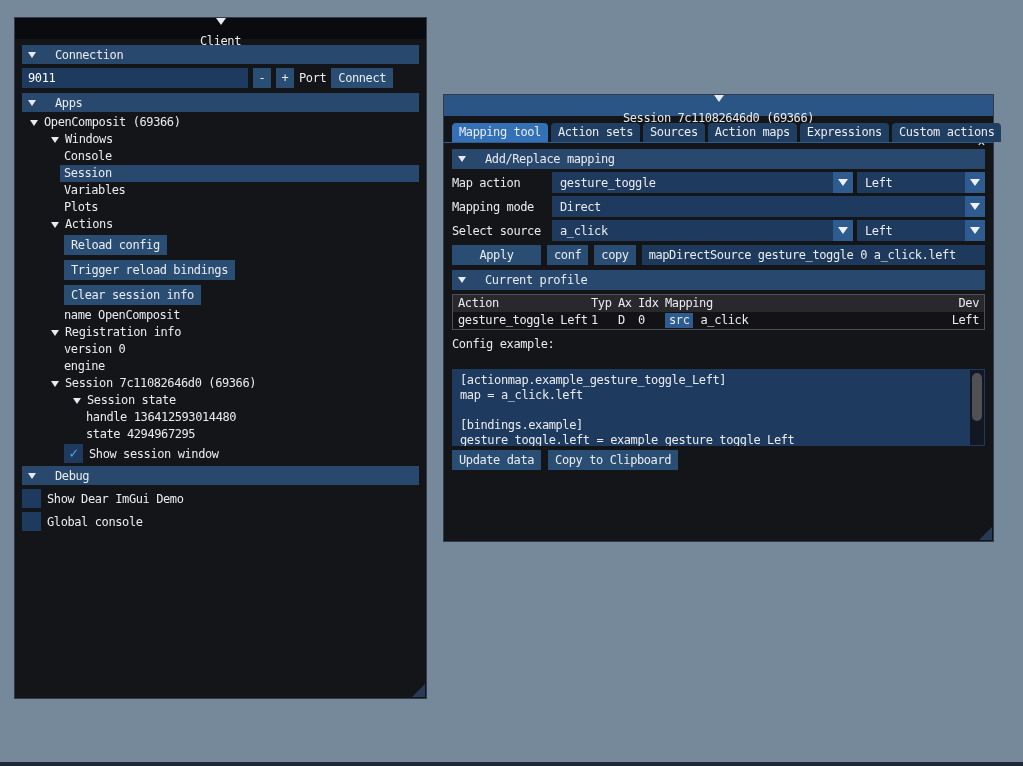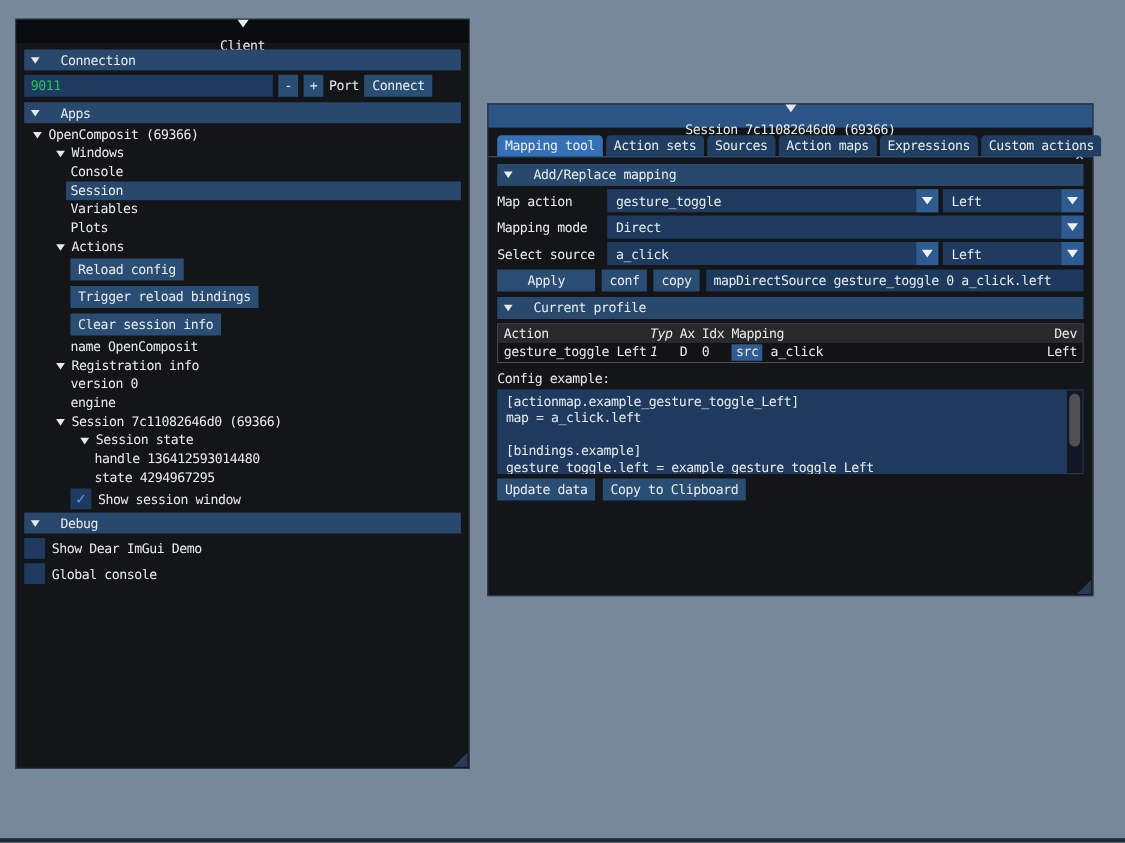--- a/index.html
+++ b/index.html
@@ -15,21 +15,21 @@
   .titlebar { height:21px; display:flex; align-items:center; gap:9px; padding:0 8px;flex-direction:column; }
   .titlebar.inactive { background:#0a0b0e; }
   .titlebar.active { background:#2b5585; }
   .tri-down { width:0; height:0; border-left:5px solid transparent; border-right:5px solid transparent; border-top:7px solid #e6ebf1; }
   .tri-down.sm { border-left-width:4px; border-right-width:4px; border-top-width:6px; }
   .close-x { margin-left:auto; font-size:13px; color:#e6ebf1; cursor:default; }
   .content { padding:0 7px; position:relative; }
   .sec-header { background:#28486d; height:19px; display:flex; align-items:center; gap:19px; padding:0 6px; }
   .btn { display:inline-flex; align-items:center; justify-content:center; background:#2a4d74; height:20px; padding:0 7px; white-space:nowrap; }
   .frame { background:#1e3a5e; }
-  input.frame { border:none; color:#22c55e; font:inherit; letter-spacing:inherit; height:20px; padding:0 6px; outline:none; }
+  input.frame { border:none; color:#ffffff; font:inherit; letter-spacing:inherit; height:20px; padding:0 6px; outline:none; }
   .row { display:flex; align-items:center; }
   
   .tree-row { height:17px; line-height:17px; display:flex; align-items:center; white-space:nowrap; }
   .tree-arrow { width:0; height:0; border-left:4px solid transparent; border-right:4px solid transparent; border-top:6px solid #e6ebf1; margin-right:6px; }
   .sel-row { background:#28486d; }
   .checkbox { width:19px; height:19px; background:#1e3a5e; display:inline-flex; align-items:center; justify-content:center; flex:none; }
   .checkbox .mark { color:#4f9ce8; font-size:15px; font-weight:bold; line-height:1; }
   .chk-row { height:19px; display:flex; align-items:center; gap:6px; }
   
   .tabbar { display:flex; gap:3px; align-items:flex-end; margin:7px -8px 0; padding:0 8px; border-bottom:1px solid #2e5c90; }
@@ -41,25 +41,25 @@
   .combo.grow { flex:1; }
   .combo.side { width:128px; flex:none; }
   .combo-arrow { position:absolute; right:0; top:0; width:20px; height:21px; background:#2e5c90; display:flex; align-items:center; justify-content:center; }
   .combo-arrow .t { width:0; height:0; border-left:5px solid transparent; border-right:5px solid transparent; border-top:7px solid #eef2f7; }
   .preview-field { flex:1; height:20px; display:flex; align-items:center; padding:0 7px; background:#1d395c; white-space:nowrap; overflow:hidden; }
   
   .tbl { margin-top:4px; border:1px solid #4f4f59; }
   .tbl-row { display:flex; align-items:center; height:17px; line-height:17px; padding:0 5px; white-space:nowrap; }
   .tbl-head { background:#29292d; }
   .tbl-body { background:#131316; }
-  .c-action { width:133px; } .c-typ { width:27px;font-style:italic; } .c-ax { width:20px; } .c-idx { width:27px; }
+  .c-action { width:133px; } .c-typ { width:27px; } .c-ax { width:20px; } .c-idx { width:27px; }
   .c-map { flex:1; display:flex; align-items:center; gap:7px; }
   .c-dev { margin-left:auto; }
   .src-badge { background:#2e5c90; padding:0 4px; height:15px; line-height:15px; display:inline-block; }
-  .config-box { position:relative; margin-top:3px; height:77px; background:#1e3a5e; padding:4px 24px 4px 8px; overflow:hidden; }
+  .config-box { position:relative; margin-top:18px; height:77px; background:#1e3a5e; padding:4px 24px 4px 8px; overflow:hidden; }
   .cfg-line { height:15px; line-height:15px; white-space:pre; }
   .scrollbar { position:absolute; top:1px; right:1px; bottom:1px; width:14px; background:#121723; }
   .scroll-thumb { position:absolute; top:3px; left:2px; width:10px; height:48px; border-radius:5px; background:#515155; }
   .grip { position:absolute; right:1px; bottom:1px; width:0; height:0; border-left:13px solid transparent; border-bottom:13px solid #273a58; }
   .bottom-strip { position:absolute; left:0; right:0; bottom:0; height:4px; background:#1f2835; }
   .mt2{margin-top:2px}.mt3{margin-top:3px}.mt4{margin-top:4px}.mt5{margin-top:5px}.mt6{margin-top:6px}.mt7{margin-top:7px}
   .ind-root{padding-left:8px}.ind2{padding-left:29px}.leaf2{padding-left:42px}.ind3{padding-left:51px}.leaf3{padding-left:64px}
   .tree-btn{margin-left:42px}
 </style>
 </head>

